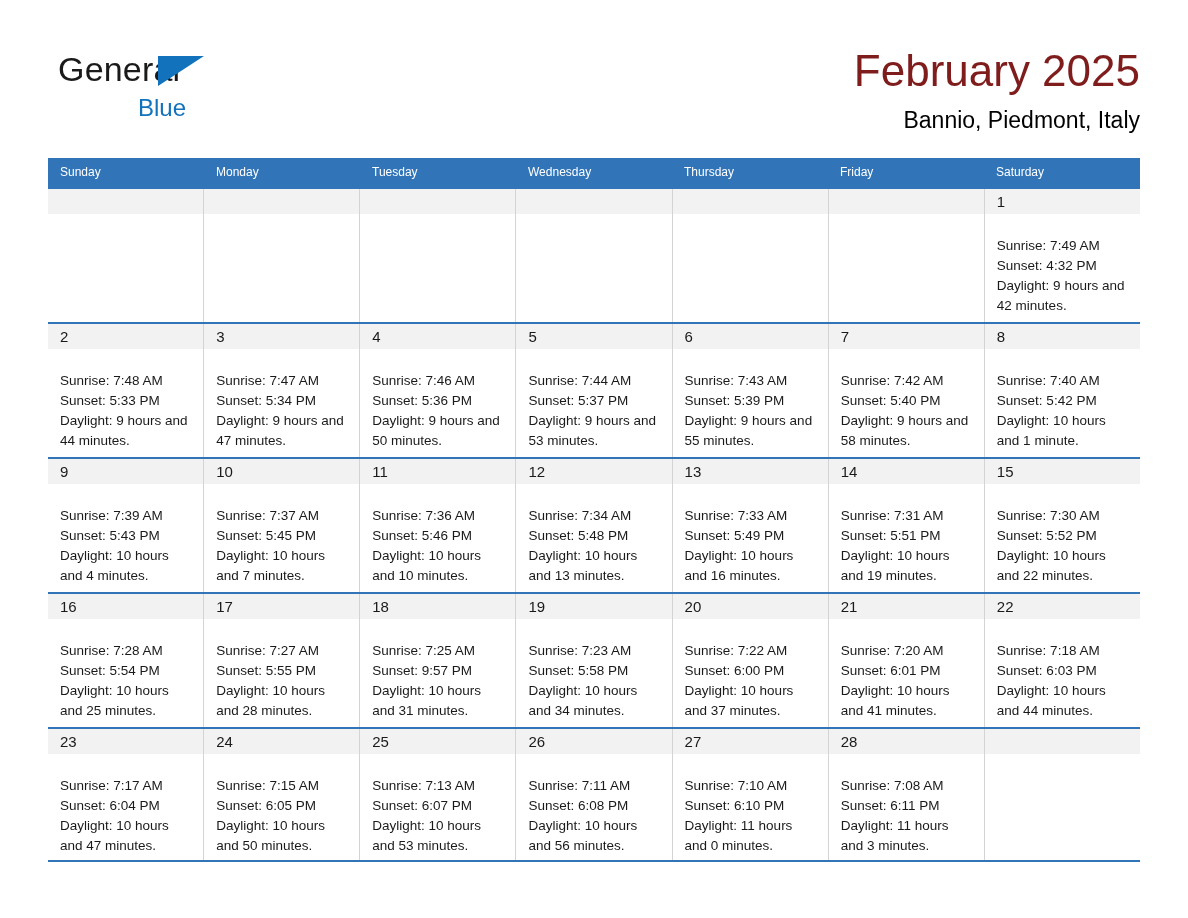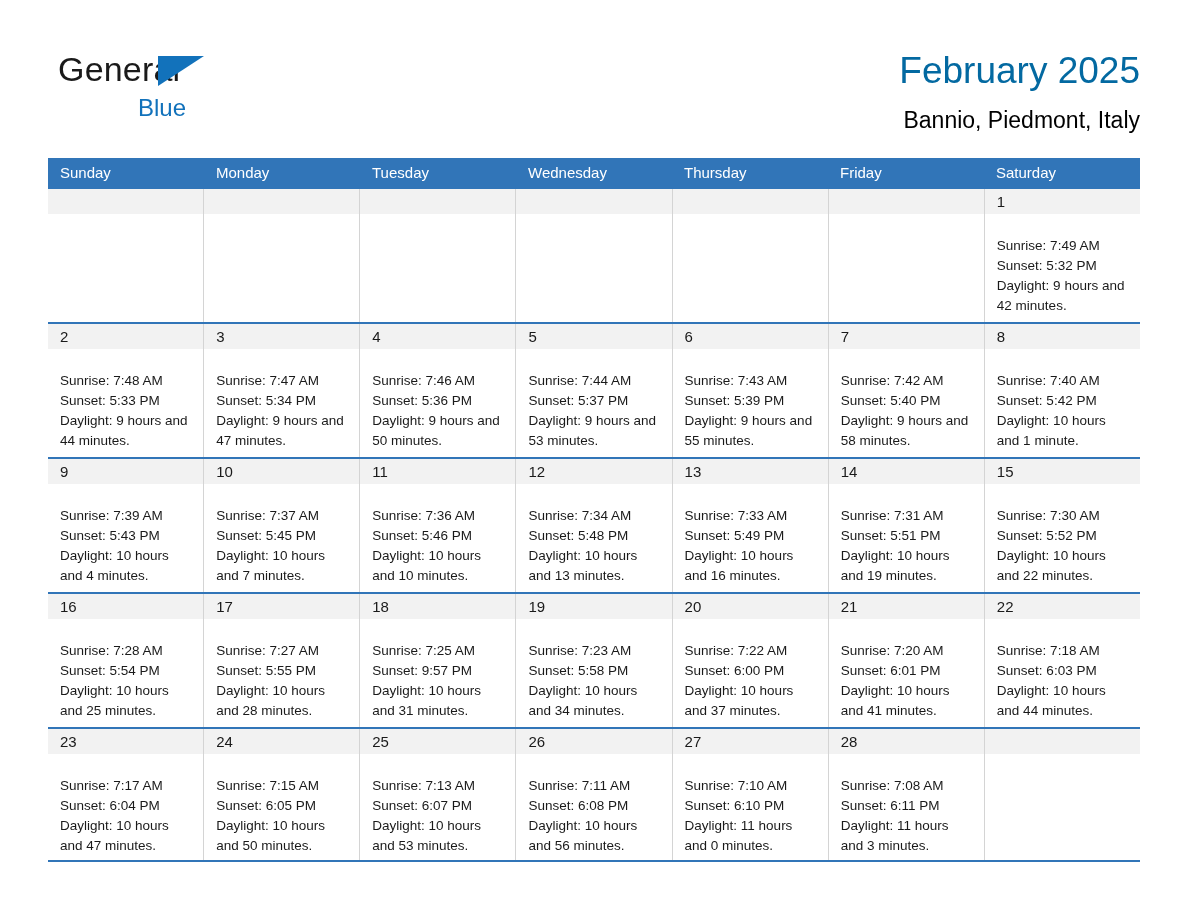--- a/index.html
+++ b/index.html
@@ -64,24 +64,24 @@
     color: #1272bb;
     font-weight: 400;
   }
   .title-block {
     position: absolute;
     right: 0;
     top: 0;
     text-align: right;
   }
   .cal-title {
-    font-size: 37px;
+    font-size: 44px;
     line-height: 54px;
     font-weight: 400;
-    color: #0369a1;
+    color: #7f1d1d;
     white-space: nowrap;
   }
   .cal-subtitle {
     margin-top: 8px;
     font-size: 23px;
     line-height: 28px;
     font-weight: 400;
     color: #000000;
     white-space: nowrap;
   }
@@ -94,21 +94,21 @@
     width: 1092px;
   }
   .weekday-row {
     display: flex;
     background: #3175b8;
     height: 29px;
   }
   .weekday {
     flex: 1 1 0;
     color: #ffffff;
-    font-size: 15px;
+    font-size: 12px;
     line-height: 29px;
     padding-left: 12px;
     box-sizing: border-box;
     white-space: nowrap;
   }
   .week {
     display: flex;
     border-top: 2px solid #3175b8;
     height: 135px;
     box-sizing: border-box;
@@ -204,21 +204,21 @@
           <div class="day empty">
             <div class="day-num-band"><span class="day-num"></span></div>
           </div>
           <div class="day empty">
             <div class="day-num-band"><span class="day-num"></span></div>
           </div>
           <div class="day">
             <div class="day-num-band"><span class="day-num">1</span></div>
             <div class="day-info">
               <div>Sunrise: 7:49 AM</div>
-              <div>Sunset: 5:32 PM</div>
+              <div>Sunset: 4:32 PM</div>
               <div class="daylight">Daylight: 9 hours and 42 minutes.</div>
             </div>
           </div>
         </div>
         <div class="week">
           <div class="day">
             <div class="day-num-band"><span class="day-num">2</span></div>
             <div class="day-info">
               <div>Sunrise: 7:48 AM</div>
               <div>Sunset: 5:33 PM</div>

